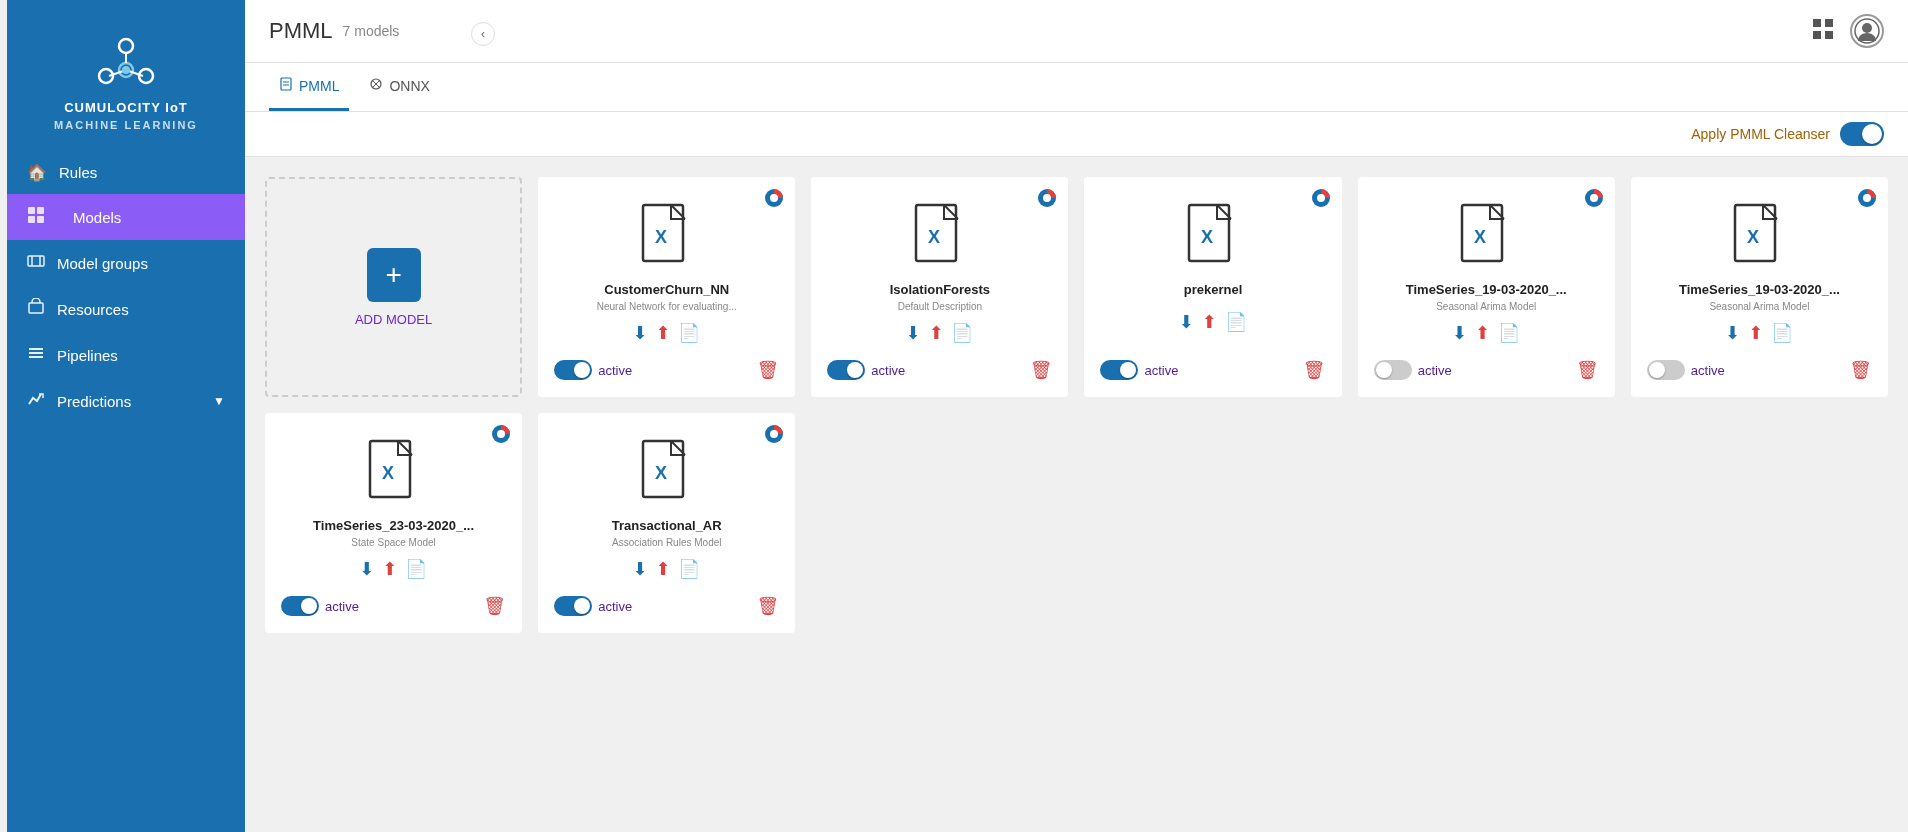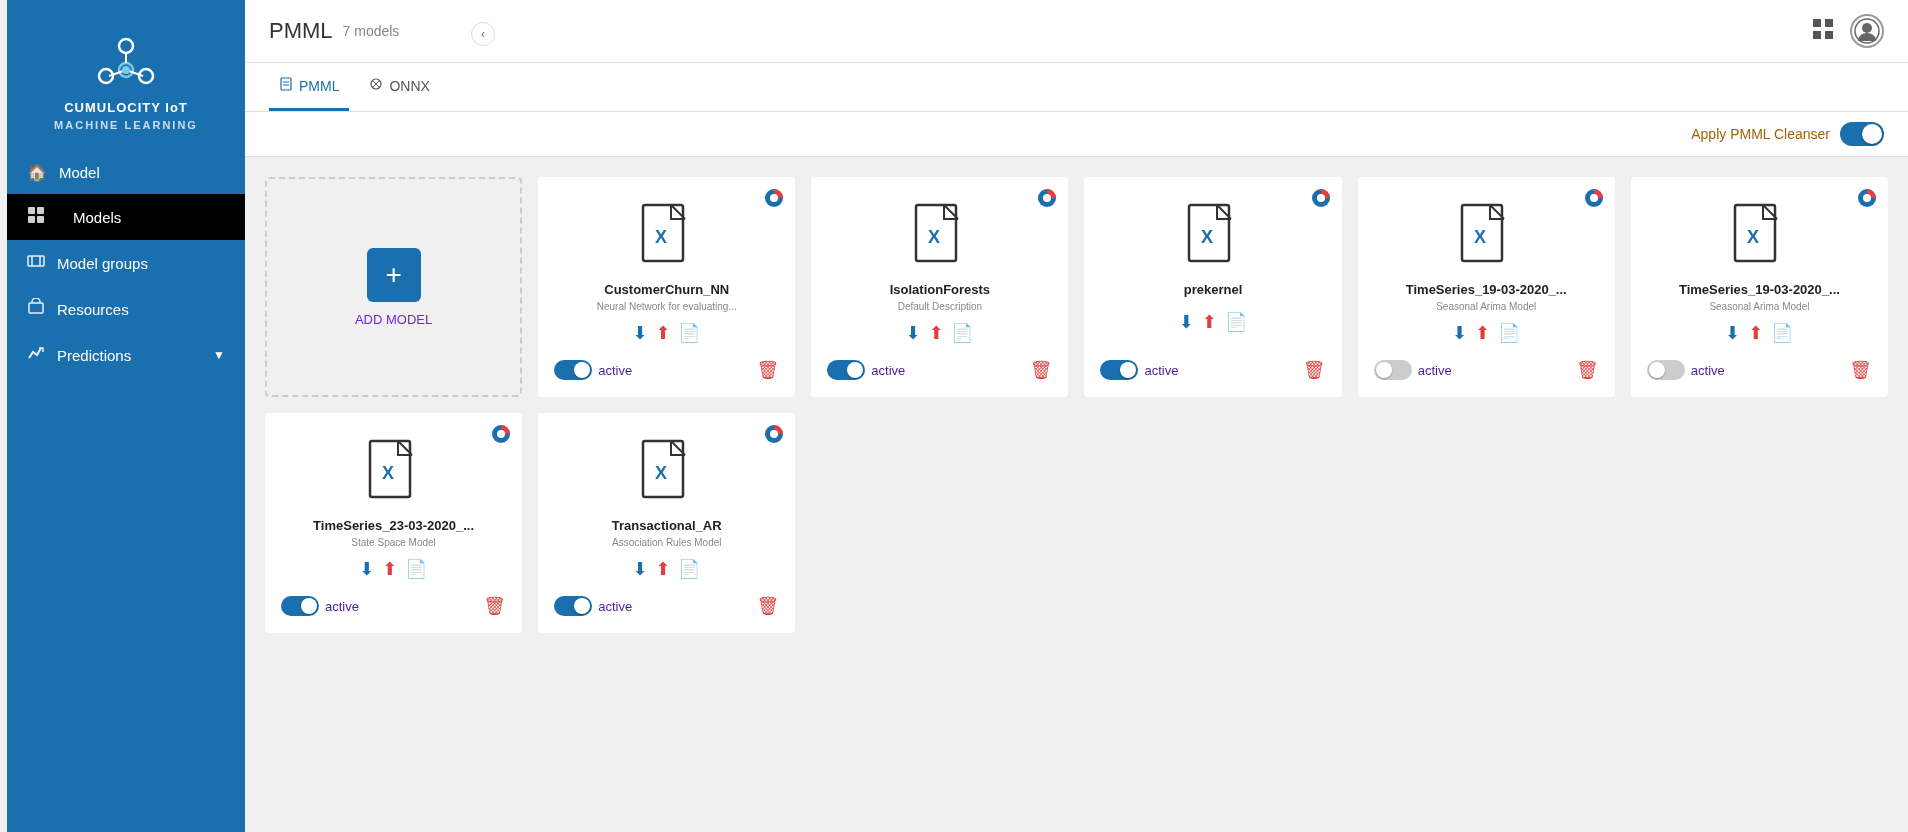--- a/index.html
+++ b/index.html
@@ -45,21 +45,21 @@
     .nav-item {
       display: flex;
       align-items: center;
       width: 100%;
       padding: 12px 20px;
       cursor: pointer;
       font-size: 15px;
       color: white;
       gap: 12px;
     }
-    .nav-item.active { background: #000000; gap: 28px; }
+    .nav-item.active { background: #8b5cf6; gap: 28px; }
     .nav-icon { font-size: 16px; opacity: 0.9; }
     .nav-label { flex: 1; }
     .nav-arrow { font-size: 12px; }
     .collapse-btn {
       position: absolute;
       left: 226px;
       top: 22px;
       background: white;
       border: 1px solid #ddd;
       border-radius: 50%;
@@ -345,21 +345,21 @@
       <line x1="30" y1="36" x2="13" y2="42" stroke="white" stroke-width="2"></line>
       <line x1="30" y1="36" x2="47" y2="42" stroke="white" stroke-width="2"></line>
       <circle cx="30" cy="36" r="4" fill="#7ec8e8"></circle>
     </svg>
     <div class="sidebar-title">CUMULOCITY IoT</div>
     <div class="sidebar-label">MACHINE LEARNING</div>
   </div>
 
   <div class="nav-item">
     <span class="nav-icon">🏠</span>
-    <span class="nav-label">Model</span>
+    <span class="nav-label">Rules</span>
   </div>
   <div class="nav-item active">
     <span class="nav-icon">
       <svg width="18" height="18" viewBox="0 0 18 18" fill="none">
         <rect x="1" y="1" width="7" height="7" rx="1" fill="white" opacity="0.9"></rect>
         <rect x="10" y="1" width="7" height="7" rx="1" fill="white" opacity="0.9"></rect>
         <rect x="1" y="10" width="7" height="7" rx="1" fill="white" opacity="0.9"></rect>
         <rect x="10" y="10" width="7" height="7" rx="1" fill="white" opacity="0.9"></rect>
       </svg>
     </span>
@@ -376,20 +376,30 @@
     <span class="nav-label">Model groups</span>
   </div>
   <div class="nav-item">
     <span class="nav-icon">
       <svg width="18" height="18" viewBox="0 0 18 18" fill="none">
         <rect x="2" y="5" width="14" height="10" rx="1" stroke="white" stroke-width="1.5" fill="none"></rect>
         <path d="M5 5V4a4 4 0 018 0v1" stroke="white" stroke-width="1.5" fill="none"></path>
       </svg>
     </span>
     <span class="nav-label">Resources</span>
+  </div>
+  <div class="nav-item">
+    <span class="nav-icon">
+      <svg width="18" height="18" viewBox="0 0 18 18">
+        <line x1="2" y1="5" x2="16" y2="5" stroke="white" stroke-width="2"></line>
+        <line x1="2" y1="9" x2="16" y2="9" stroke="white" stroke-width="2"></line>
+        <line x1="2" y1="13" x2="16" y2="13" stroke="white" stroke-width="2"></line>
+      </svg>
+    </span>
+    <span class="nav-label">Pipelines</span>
   </div>
   <div class="nav-item">
     <span class="nav-icon">
       <svg width="18" height="18" viewBox="0 0 18 18">
         <polyline points="2,14 6,8 10,11 14,4" stroke="white" stroke-width="2" fill="none"></polyline>
         <polyline points="12,4 16,4 16,8" stroke="white" stroke-width="1.5" fill="none"></polyline>
       </svg>
     </span>
     <span class="nav-label">Predictions</span>
     <span class="nav-arrow">▼</span>

